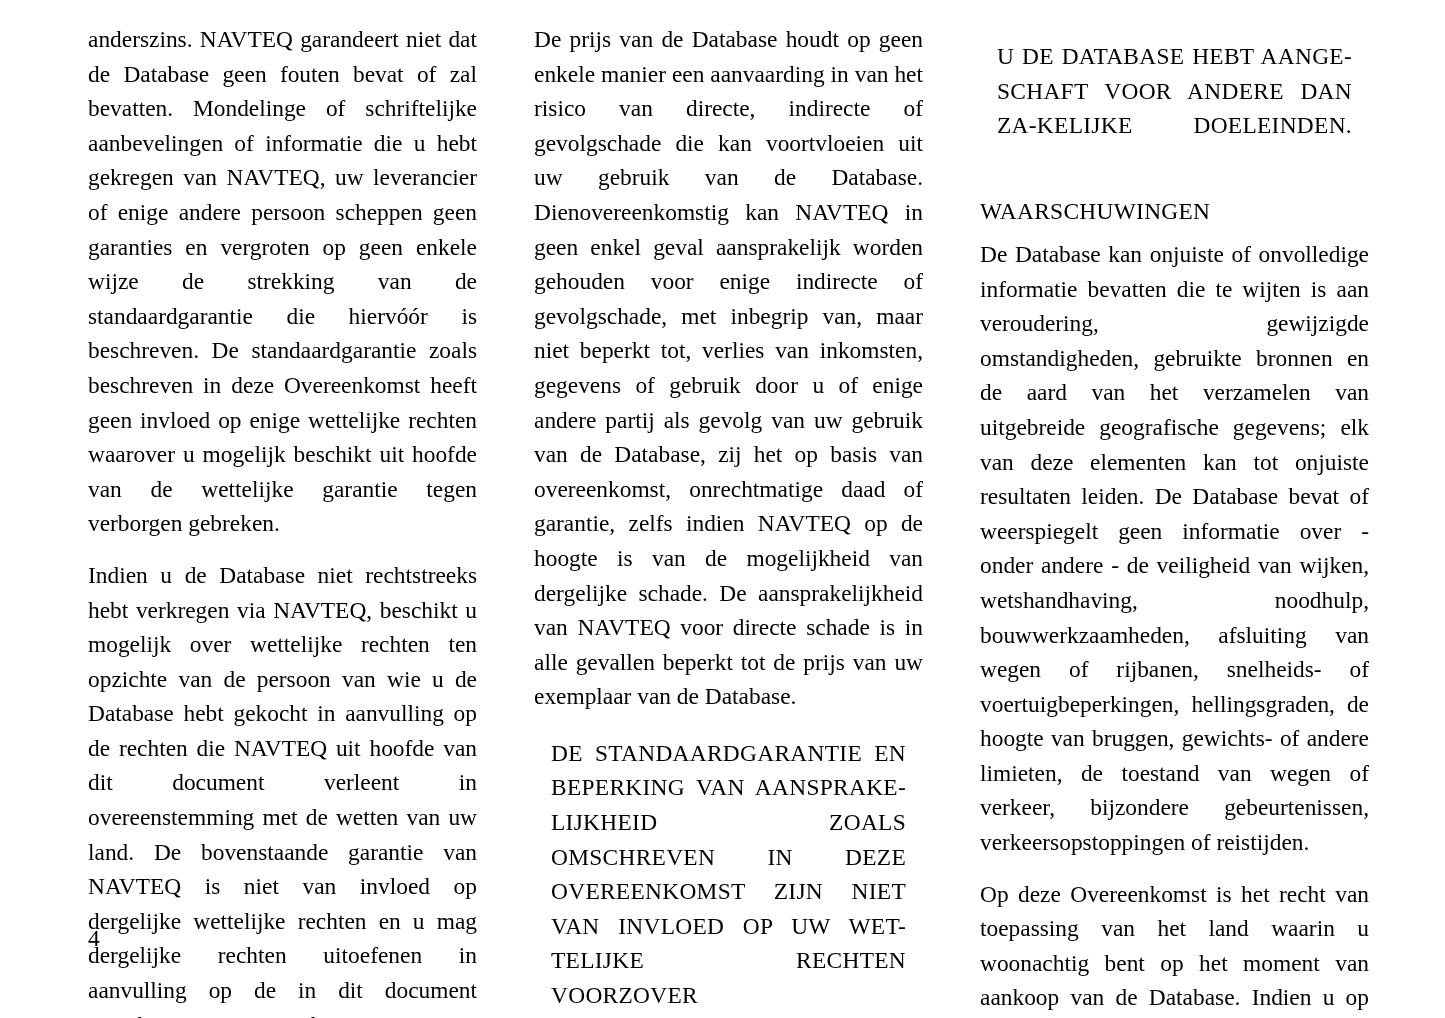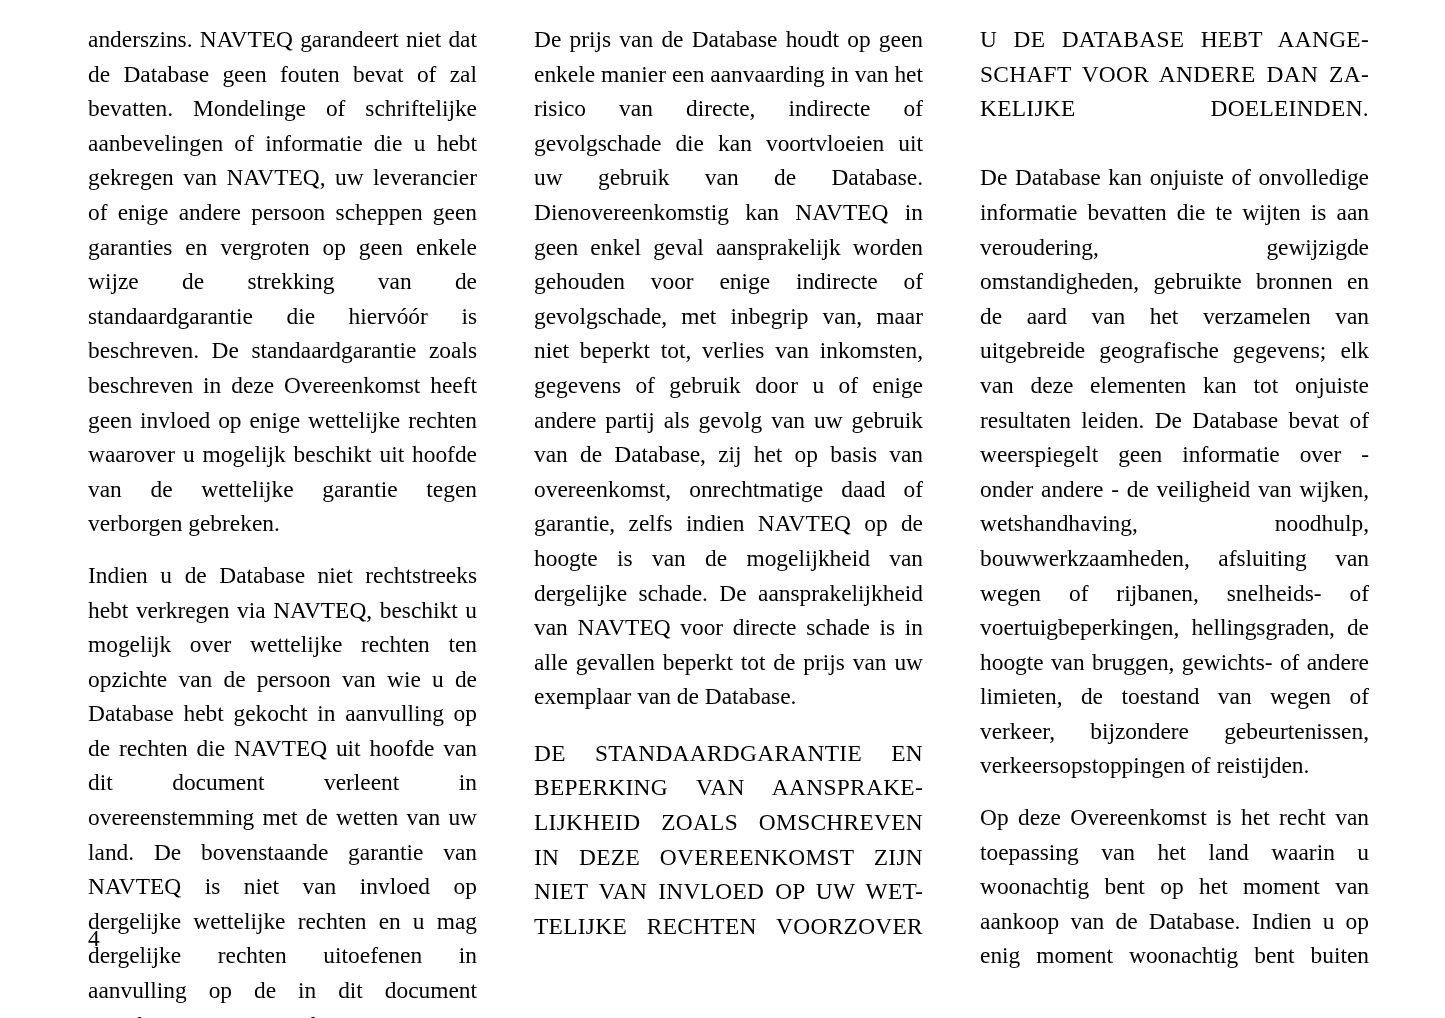--- a/index.html
+++ b/index.html
@@ -58,21 +58,21 @@
     content: "";
     display: inline-block;
     width: 100%;
   }
   p.body.spread-last::after {
     content: "";
     display: inline-block;
     width: 100%;
   }
   .block-caps {
-    margin: 0;
+    margin: 17px;
     font-size: 23.4px;
     line-height: 34.6px;
     text-transform: uppercase;
     text-align: justify;
     letter-spacing: 0.3px;
   }
   .block-caps::after {
     content: "";
     display: inline-block;
     width: 100%;
@@ -99,20 +99,21 @@
       <p class="body">Indien u de Database niet rechtstreeks hebt verkregen via NAVTEQ, beschikt u mogelijk over wettelijke rechten ten opzichte van de persoon van wie u de Database hebt gekocht in aanvulling op de rechten die NAVTEQ uit hoofde van dit document verleent in overeenstemming met de wetten van uw land. De bovenstaande garantie van NAVTEQ is niet van invloed op dergelijke wettelijke rechten en u mag dergelijke rechten uitoefenen in aanvulling op de in dit document omschreven garantierechten.</p>
     </div>
 
     <div class="column">
       <p class="body">De prijs van de Database houdt op geen enkele manier een aanvaarding in van het risico van directe, indirecte of gevolgschade die kan voortvloeien uit uw gebruik van de Database. Dienovereenkomstig kan NAVTEQ in geen enkel geval aansprakelijk worden gehouden voor enige indirecte of gevolgschade, met inbegrip van, maar niet beperkt tot, verlies van inkomsten, gegevens of gebruik door u of enige andere partij als gevolg van uw gebruik van de Database, zij het op basis van overeenkomst, onrechtmatige daad of garantie, zelfs indien NAVTEQ op de hoogte is van de mogelijkheid van dergelijke schade. De aansprakelijkheid van NAVTEQ voor directe schade is in alle gevallen beperkt tot de prijs van uw exemplaar van de Database.</p>
       <p class="block-caps gap-top">DE STANDAARDGARANTIE EN BEPERKING VAN AANSPRAKE-LIJKHEID ZOALS OMSCHREVEN IN DEZE OVEREENKOMST ZIJN NIET VAN INVLOED OP UW WET-TELIJKE RECHTEN VOORZOVER</p>
     </div>
 
     <div class="column">
       <p class="block-caps">U DE DATABASE HEBT AANGE-SCHAFT VOOR ANDERE DAN ZA-KELIJKE DOELEINDEN.</p>
+      <h2 class="head gap-top">WAARSCHUWINGEN</h2>
       <p class="body">De Database kan onjuiste of onvolledige informatie bevatten die te wijten is aan veroudering, gewijzigde omstandigheden, gebruikte bronnen en de aard van het verzamelen van uitgebreide geografische gegevens; elk van deze elementen kan tot onjuiste resultaten leiden. De Database bevat of weerspiegelt geen informatie over - onder andere - de veiligheid van wijken, wetshandhaving, noodhulp, bouwwerkzaamheden, afsluiting van wegen of rijbanen, snelheids- of voertuigbeperkingen, hellingsgraden, de hoogte van bruggen, gewichts- of andere limieten, de toestand van wegen of verkeer, bijzondere gebeurtenissen, verkeersopstoppingen of reistijden.</p>
       <p class="body spread-last">Op deze Overeenkomst is het recht van toepassing van het land waarin u woonachtig bent op het moment van aankoop van de Database. Indien u op enig moment woonachtig bent buiten</p>
     </div>
 
   </div>
 
   <div class="folio">4</div>
 </div>
 
 </body></html>

